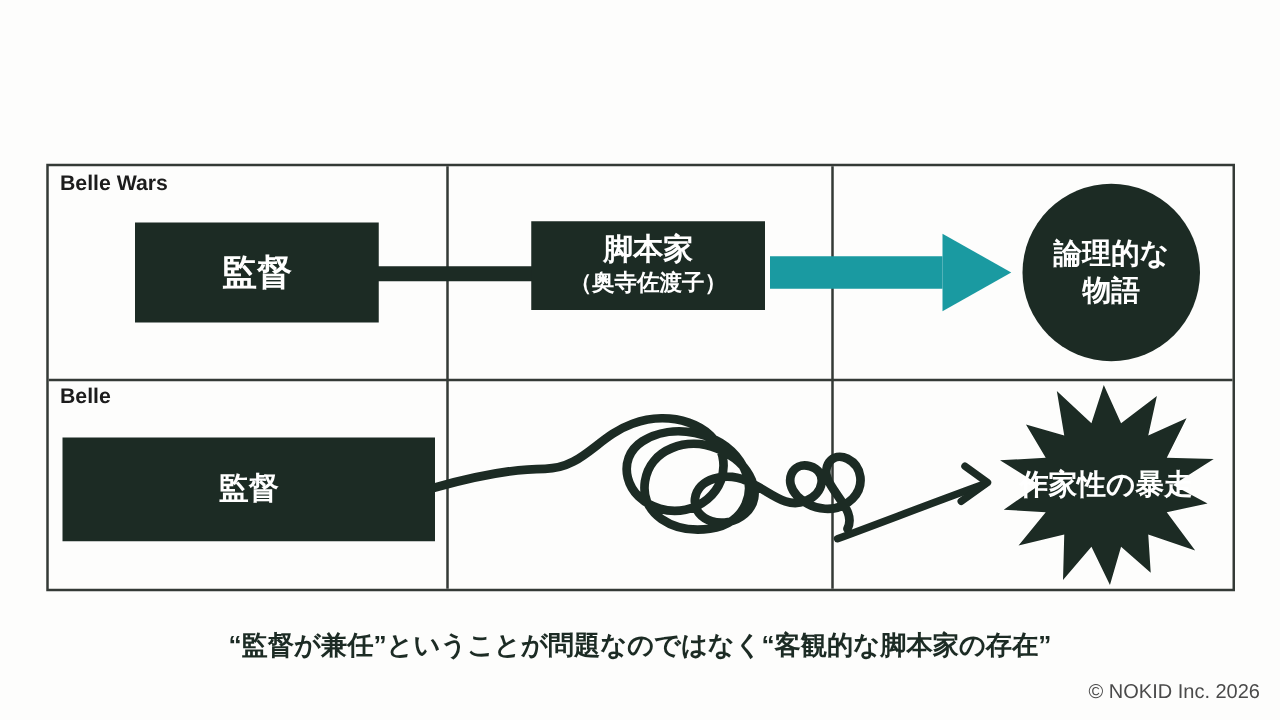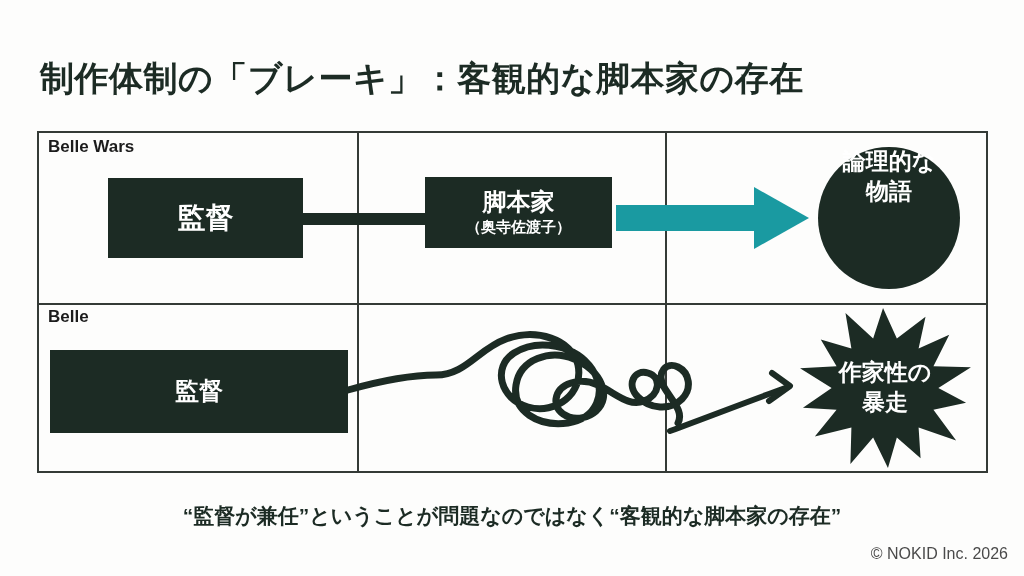--- a/index.html
+++ b/index.html
@@ -28,58 +28,57 @@
   .lbl-sw { left:48px; top:137px; }
   .lbl-belle { left:48px; top:307px; }
   .node {
     position:absolute; background:var(--ink,#1b2b25); color:#ffffff;
     display:flex; flex-direction:column; align-items:center; justify-content:center;
     text-align:left; font-weight:700;
   }
   .box-director1 { left:108px; top:178px; width:195px; height:80px; font-size:28px; }
   .box-writer    { left:425px; top:177px; width:187px; height:71px; }
   .box-writer .l1 { font-size:24px; line-height:1.2; }
-  .box-writer .l2 { font-size:15px; line-height:1.3; }
+  .box-writer .l2 { font-size:18px; line-height:1.3; }
   .box-director2 { left:50px; top:350px; width:298px; height:83px; }
   .box-director2 .l1 { font-size:24px; line-height:1.2; }
   .box-director2 .l2 { font-size:22px; line-height:1.3; }
   .connector {
     position:absolute; left:300px; top:213px; width:128px; height:12px;
     background:var(--ink,#1b2b25);
   }
   .flow-arrow { position:absolute; left:616px; top:185px; width:195px; height:66px; }
   .outcome-circle {
     position:absolute; left:818px; top:147px; width:142px; height:142px;
     border-radius:50%; background:var(--ink,#1b2b25); color:#fff;
-    display:flex; flex-direction:column; align-items:center; 
+    display:flex; flex-direction:column; align-items:center; justify-content:center;
     font-size:23px; font-weight:700; line-height:1.3; text-align:center;
   }
   .scribble { position:absolute; left:340px; top:315px; width:460px; height:145px; }
   .burst-wrap { position:absolute; left:795px; top:304px; width:180px; height:168px; }
   .burst-wrap svg { position:absolute; left:0; top:0; width:100%; height:100%; }
   .burst-text {
     position:absolute; left:0; top:0; width:100%; height:100%;
-    display:flex; flex-direction:column; align-items:center; justify-content:center;
+    display:flex; flex-direction:row; align-items:center; justify-content:center;
     color:#fff; font-size:23px; font-weight:700; line-height:1.3; text-align:right;
   }
   .tagline {
     position:absolute; left:0; right:0; top:502px; text-align:center;
     font-size:21px; font-weight:700; color:var(--ink,#1b2b25);
   }
   .copyright {
     position:absolute; right:16px; top:545px;
     font-size:16px; color:#4a4a4a;
   }
 </style>
 </head>
 <body>
 
 <div class="slide">
 
-  <div class="title">制作体制の「ブレーキ」：客観的な脚本家の存在</div>
 
   <div class="chart">
     <div class="vline vline1"></div>
     <div class="vline vline2"></div>
     <div class="hline"></div>
   </div>
 
   <div class="row-label lbl-sw">Belle Wars</div>
 
   <div class="node box-director1">

